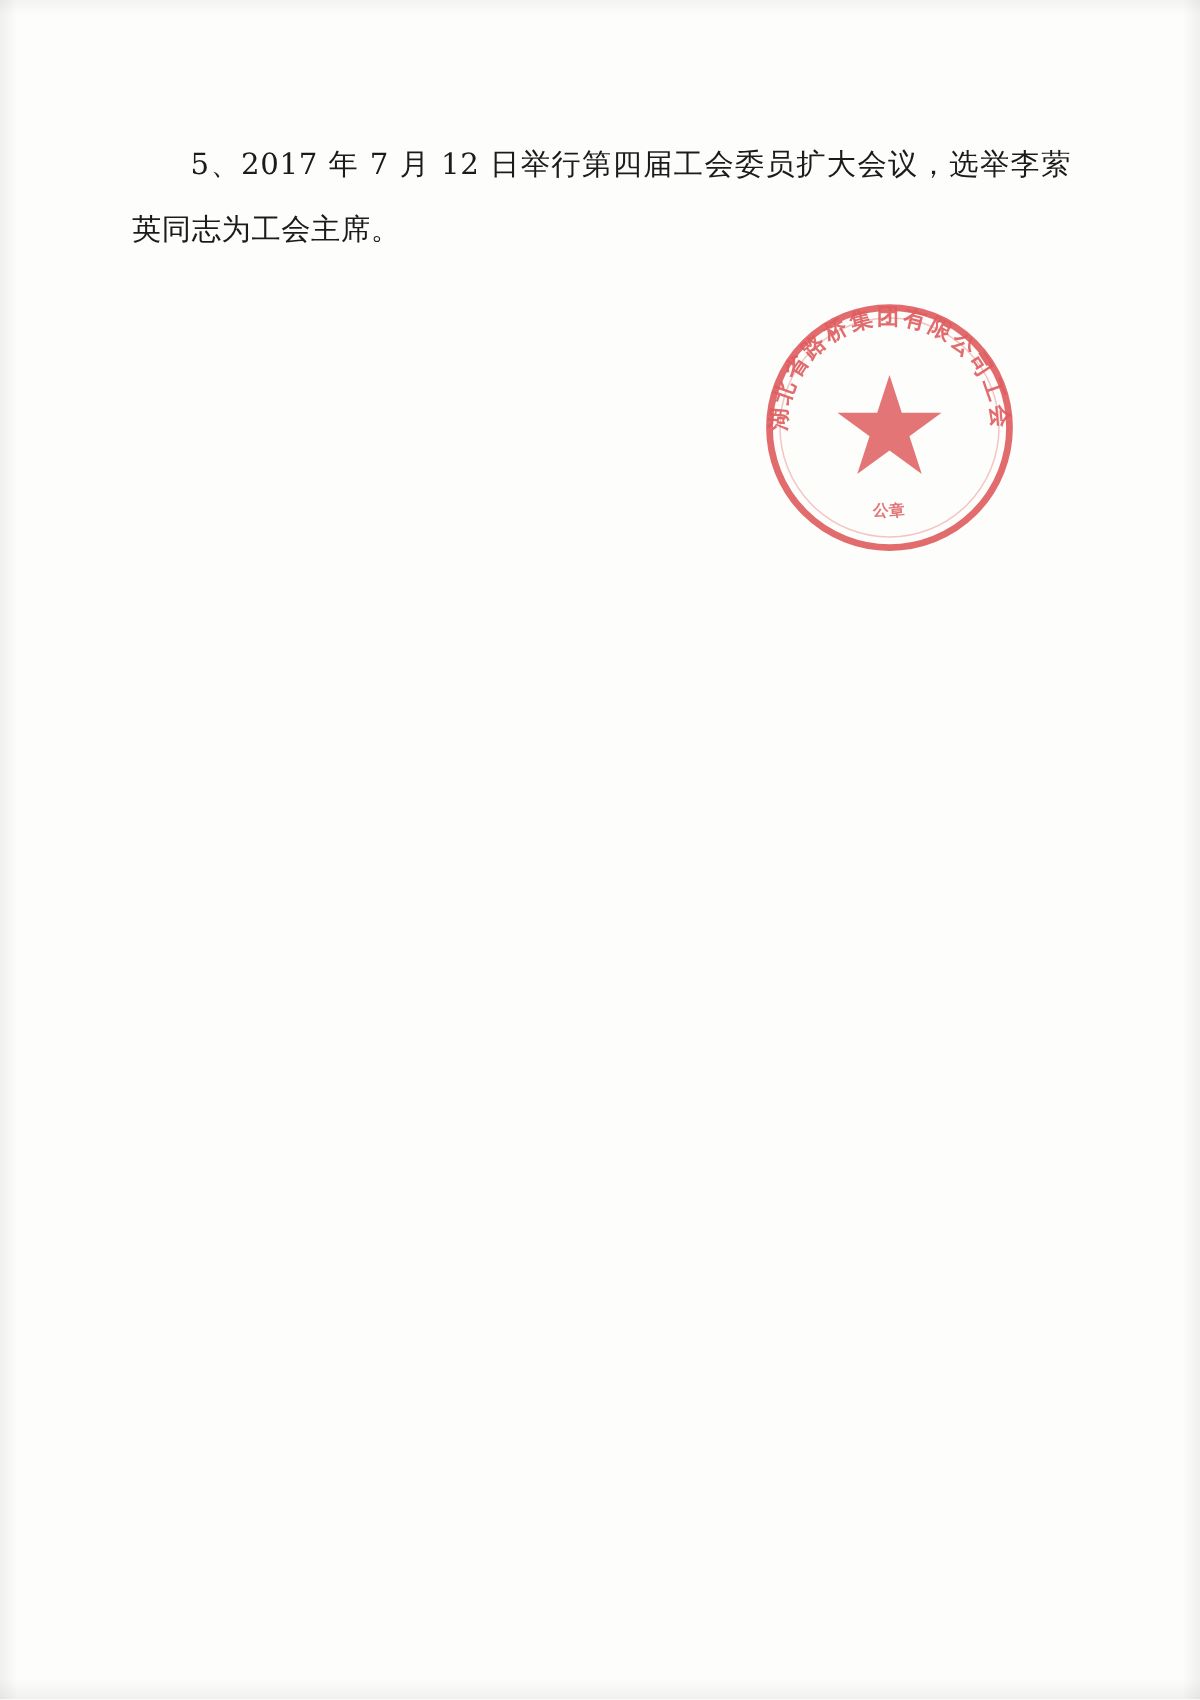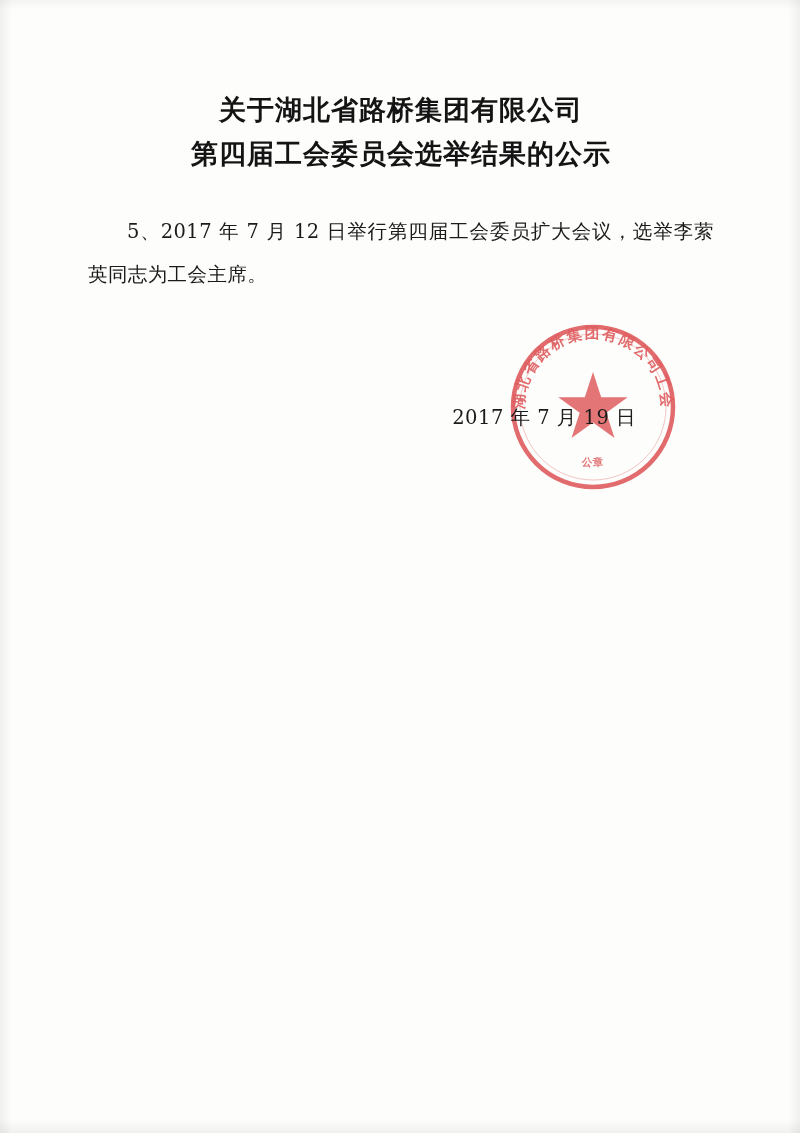--- a/index.html
+++ b/index.html
@@ -104,24 +104,20 @@
     fill: #d8393c;
     letter-spacing: 1px;
   }
 </style>
 </head>
 <body>
 
 <div class="page">
   <div class="doc-body">
 
-    <h1 class="title">
-      <span class="line">关于湖北省路桥集团有限公司</span>
-      <span class="line">第四届工会委员会选举结果的公示</span>
-    </h1>
 
     <p class="para">5、2017 年 7 月 12 日举行第四届工会委员扩大会议，选举李萦英同志为工会主席。</p>
 
     <div class="signature-block">
 
       <div class="seal">
         <svg width="186" height="186" viewBox="0 0 186 186" xmlns="http://www.w3.org/2000/svg">
           <defs>
             <path id="sealArcTop" d="M 24,93 A 69,69 0 0 1 162,93"></path>
             <path id="sealArcBottom" d="M 34,93 A 59,59 0 0 0 152,93"></path>
@@ -132,17 +128,16 @@
           <polygon points="93,58 101.2,83.2 127.7,83.2 106.3,98.8 114.5,124 93,108.4 71.5,124 79.7,98.8 58.3,83.2 84.8,83.2" fill="#d8393c" opacity="0.85"></polygon>
           <text class="seal-text" text-anchor="middle" opacity="0.9">
             <textPath href="#sealArcTop" startOffset="50%">湖北省路桥集团有限公司工会</textPath>
           </text>
           <text class="seal-sub" text-anchor="middle" opacity="0.85">
             <textPath href="#sealArcBottom" startOffset="50%">公章</textPath>
           </text>
         </svg>
       </div>
 
-      <div class="date-line">2017 年 7 月 19 日</div>
     </div>
 
   </div>
 </div>
 
 </body></html>

